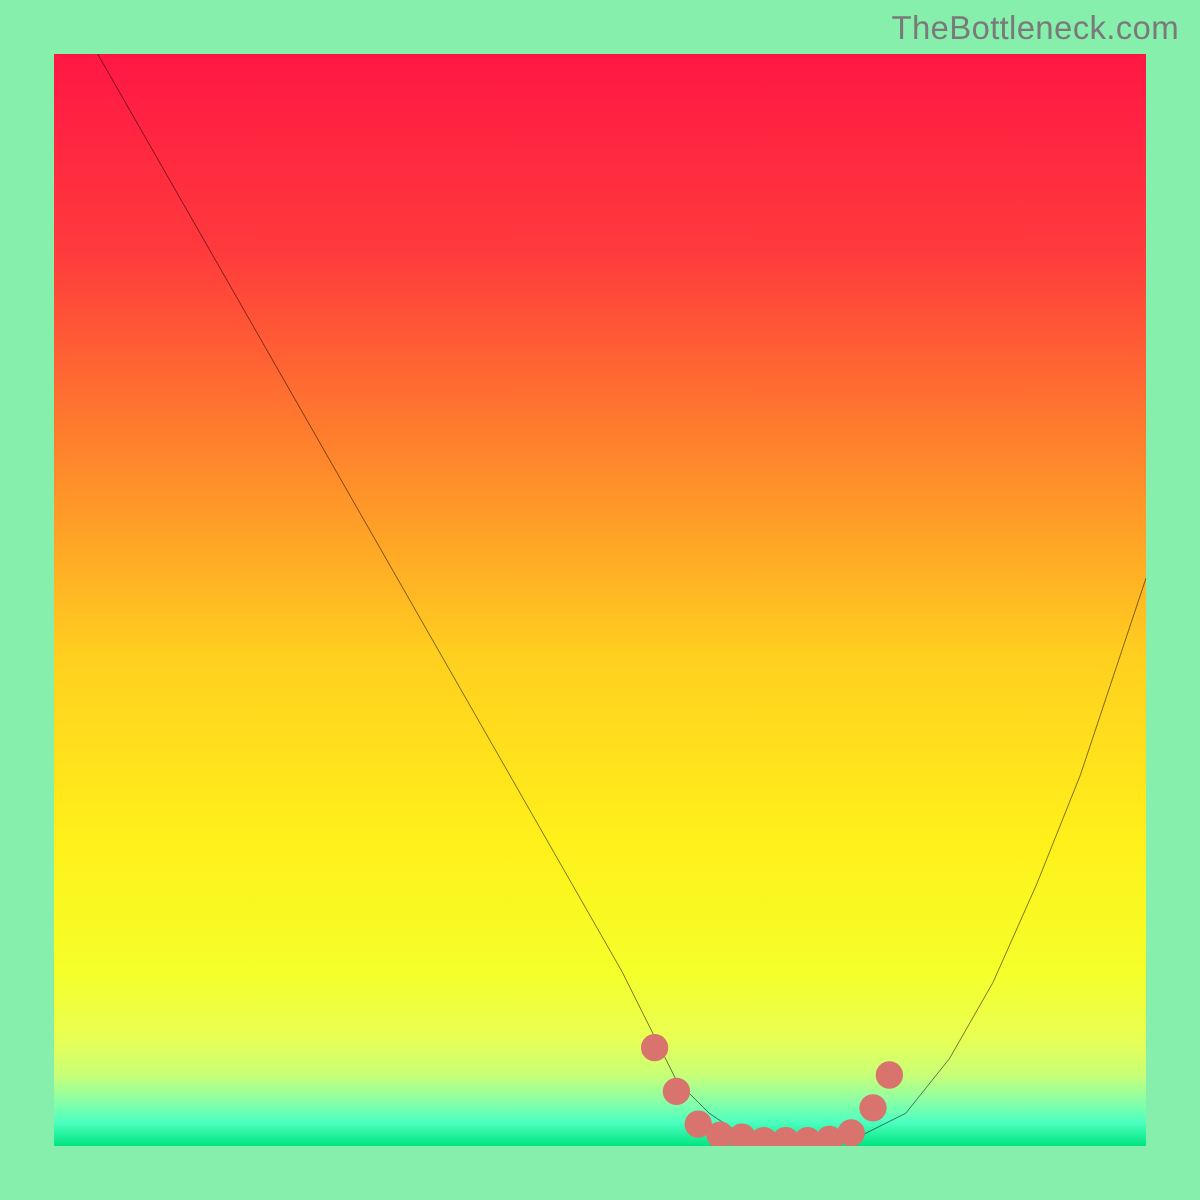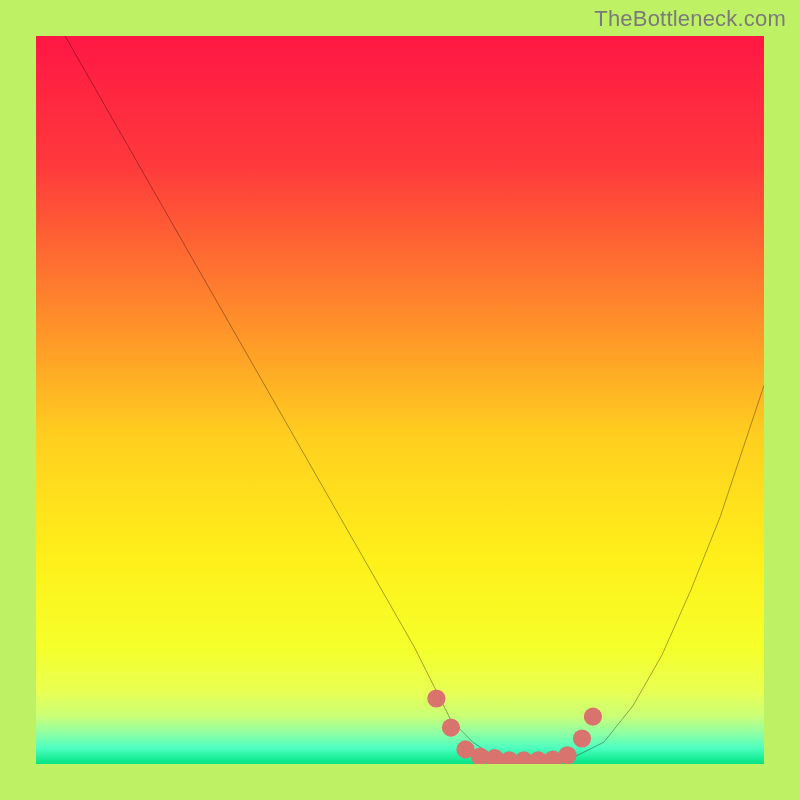--- a/index.html
+++ b/index.html
@@ -10,21 +10,21 @@
     position: relative;
     background: #000;
     font-family: Arial, Helvetica, sans-serif;
   }
   .frame {
     position: absolute;
     left: 0;
     top: 0;
     width: 800px;
     height: 800px;
-    background: #bef264;
+    background: #86efac;
   }
   .watermark {
     position: absolute;
     top: 6px;
     right: 14px;
     color: #7a7a7a;
     font-size: 22px;
     font-weight: 500;
     letter-spacing: 0.2px;
     z-index: 10;

